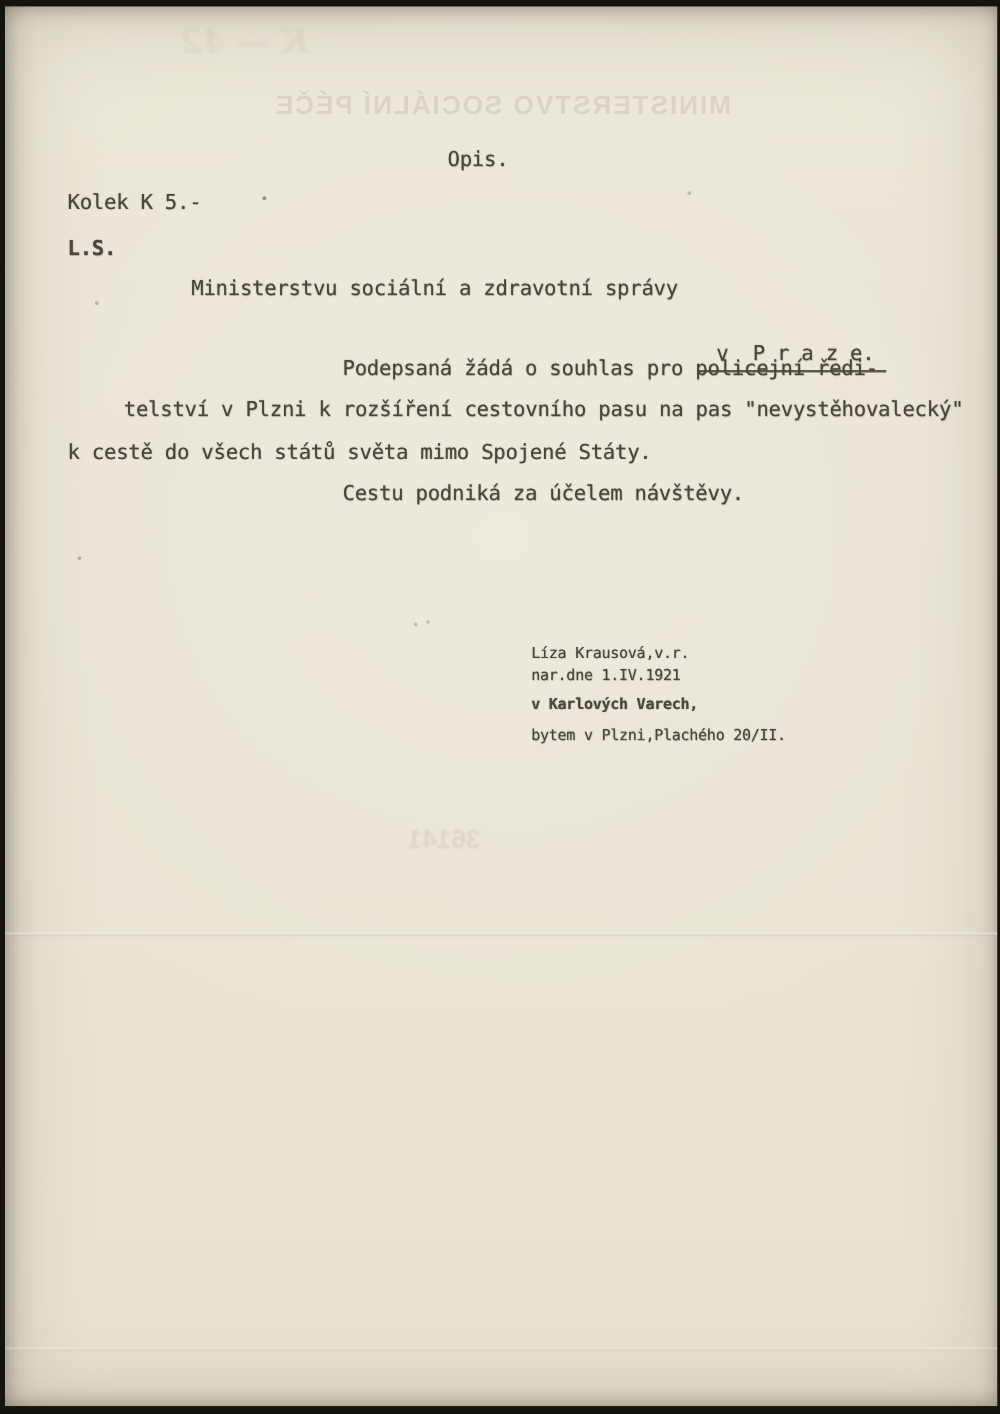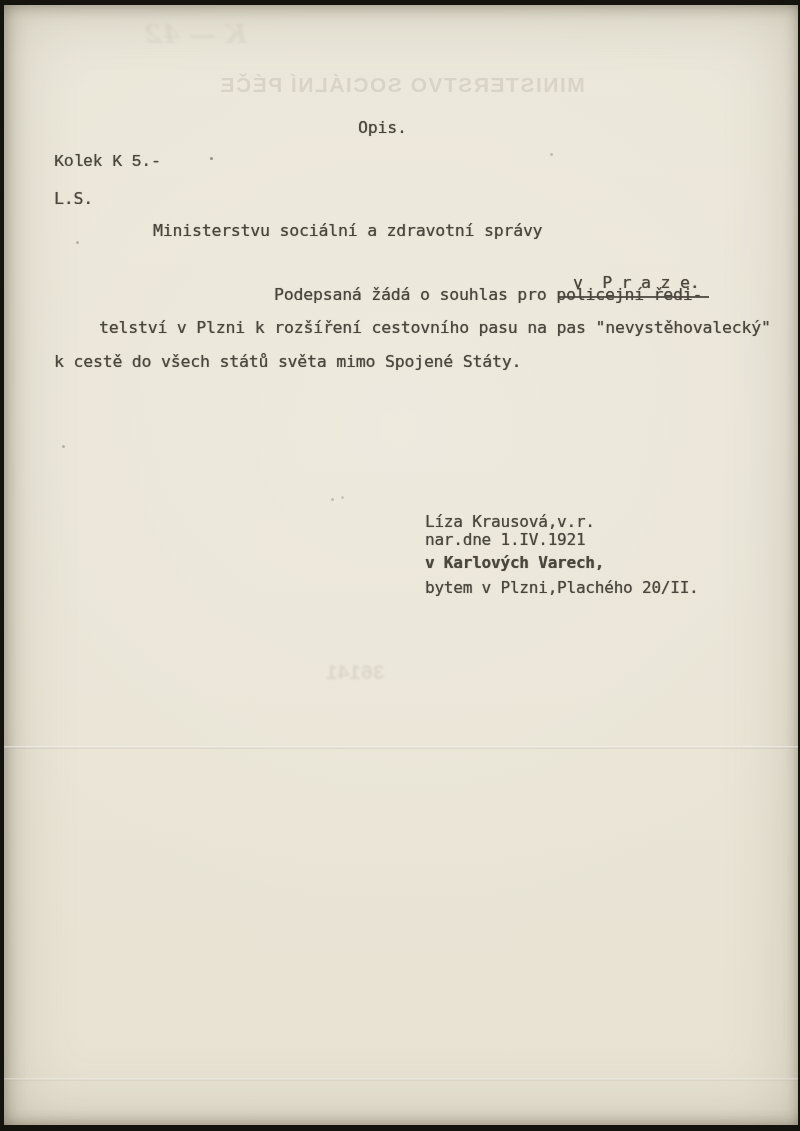--- a/index.html
+++ b/index.html
@@ -26,21 +26,21 @@
   }
   .line {
     position: absolute;
     color: #4b463d;
     font-size: 16.5px;
     line-height: 22px;
     white-space: pre;
     letter-spacing: -0.2px;
     text-shadow: 0 0 1px rgba(75,70,61,0.55), 0.4px 0.4px 0 rgba(75,70,61,0.25);
   }
-  .sig { font-size: 16px; }
+  .sig { font-size: 12px; }
   .underlined {
     border-bottom: 2px solid rgba(70,65,56,0.85);
     padding: 0 10px 4px 15px;
   }
   .ghost {
     position: absolute;
     transform: scaleX(-1);
     color: rgba(120,112,92,0.55);
     font-family: "Liberation Sans", sans-serif;
     font-weight: bold;
@@ -60,36 +60,37 @@
 <body>
 
 <div class="paper">
 
   <div class="ghost ghost-hand" style="left:140px; top:14px;">K — 42</div>
   <div class="ghost ghost-header" style="left:215px; top:68px;">MINISTERSTVO SOCIÁLNÍ PÉČE</div>
   <div class="ghost ghost-number" style="left:322px; top:655px;">36141</div>
 
   <div class="line" style="left:354px; top:112px;">Opis.</div>
 
-  <div class="line" style="left:50px; top:146px;font-family:Liberation Mono, monospace;">Kolek K 5.-</div>
+  <div class="line" style="left:50px; top:146px;">Kolek K 5.-</div>
 
-  <div class="line" style="left:50px; top:183px;">L.S.</div>
+  <div class="line" style="left:50px; top:183px;font-weight:bold;">L.S.</div>
 
   <div class="line" style="left:117px; top:215px;padding-left:32px;">Ministerstvu sociální a zdravotní správy</div>
 
   <div class="line" style="left:515px; top:245px;">
     <span class="underlined">v  P r a z e.</span>
   </div>
 
   <div class="line" style="left:270px; top:279px;">Podepsaná žádá o souhlas pro policejní ředi-</div>
 
   <div class="line" style="left:50px; top:312px;margin-left:45px;">telství v Plzni k rozšíření cestovního pasu na pas "nevystěhovalecký"</div>
 
   <div class="line" style="left:50px; top:346px;">k cestě do všech států světa mimo Spojené Státy.</div>
 
+  <div class="line" style="left:270px; top:379px;">Cestu podniká za účelem návštěvy.</div>
 
 
   <div>
     <div class="line sig" style="left:421px; top:506px;">Líza Krausová,v.r.</div>
     <div class="line sig" style="left:421px; top:524px;">nar.dne 1.IV.1921</div>
     <div class="line sig" style="left:421px; top:547px;font-weight:bold;">v Karlových Varech,</div>
     <div class="line sig" style="left:421px; top:572px;">bytem v Plzni,Plachého 20/II.</div>
   </div>
 
   <div class="crease" style="top:741px;"></div>

